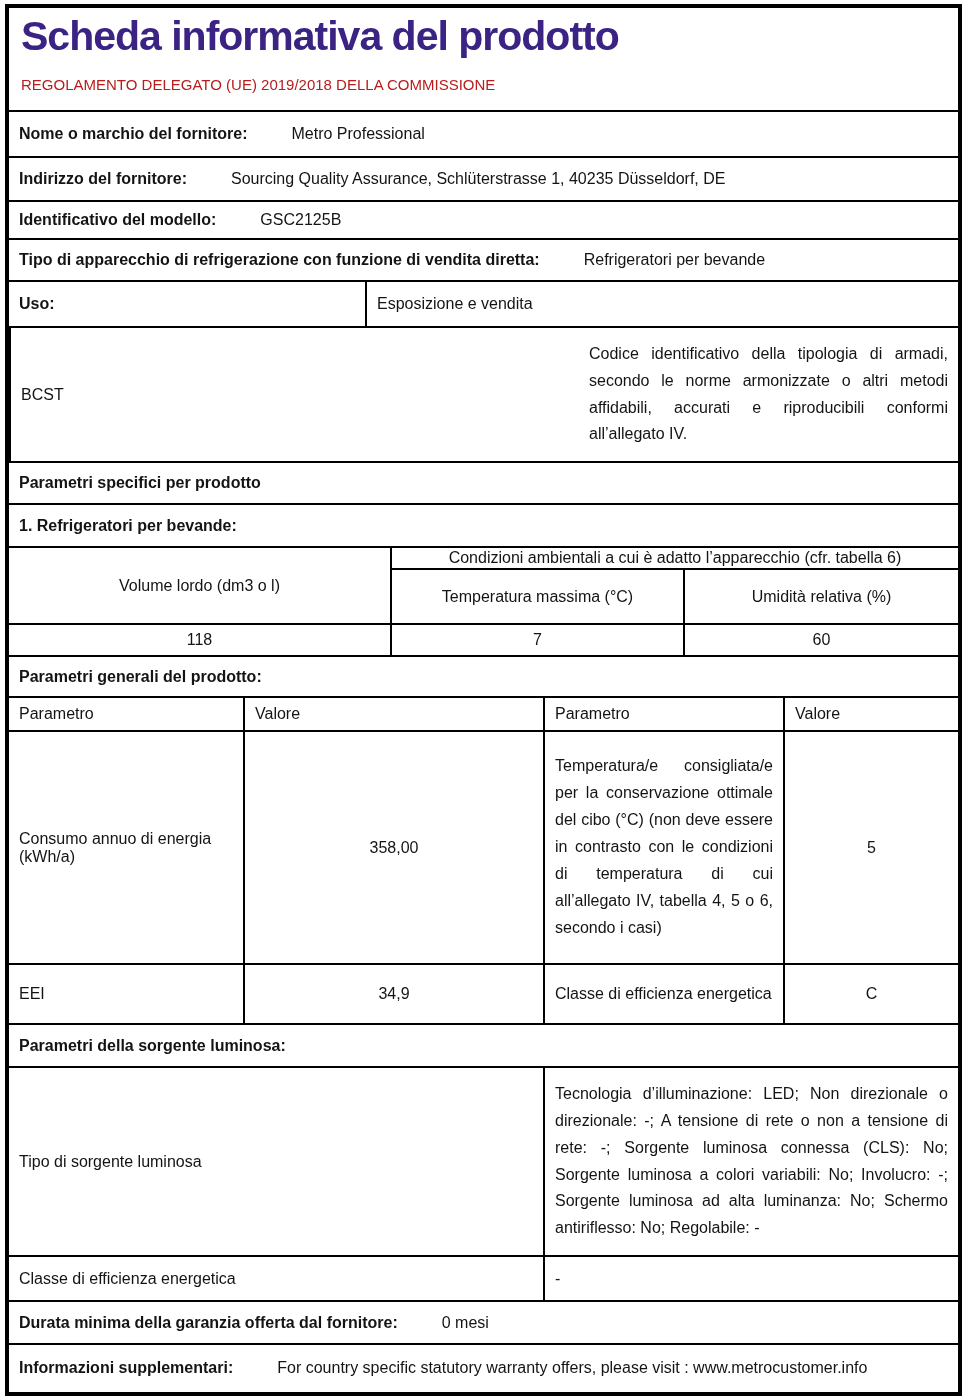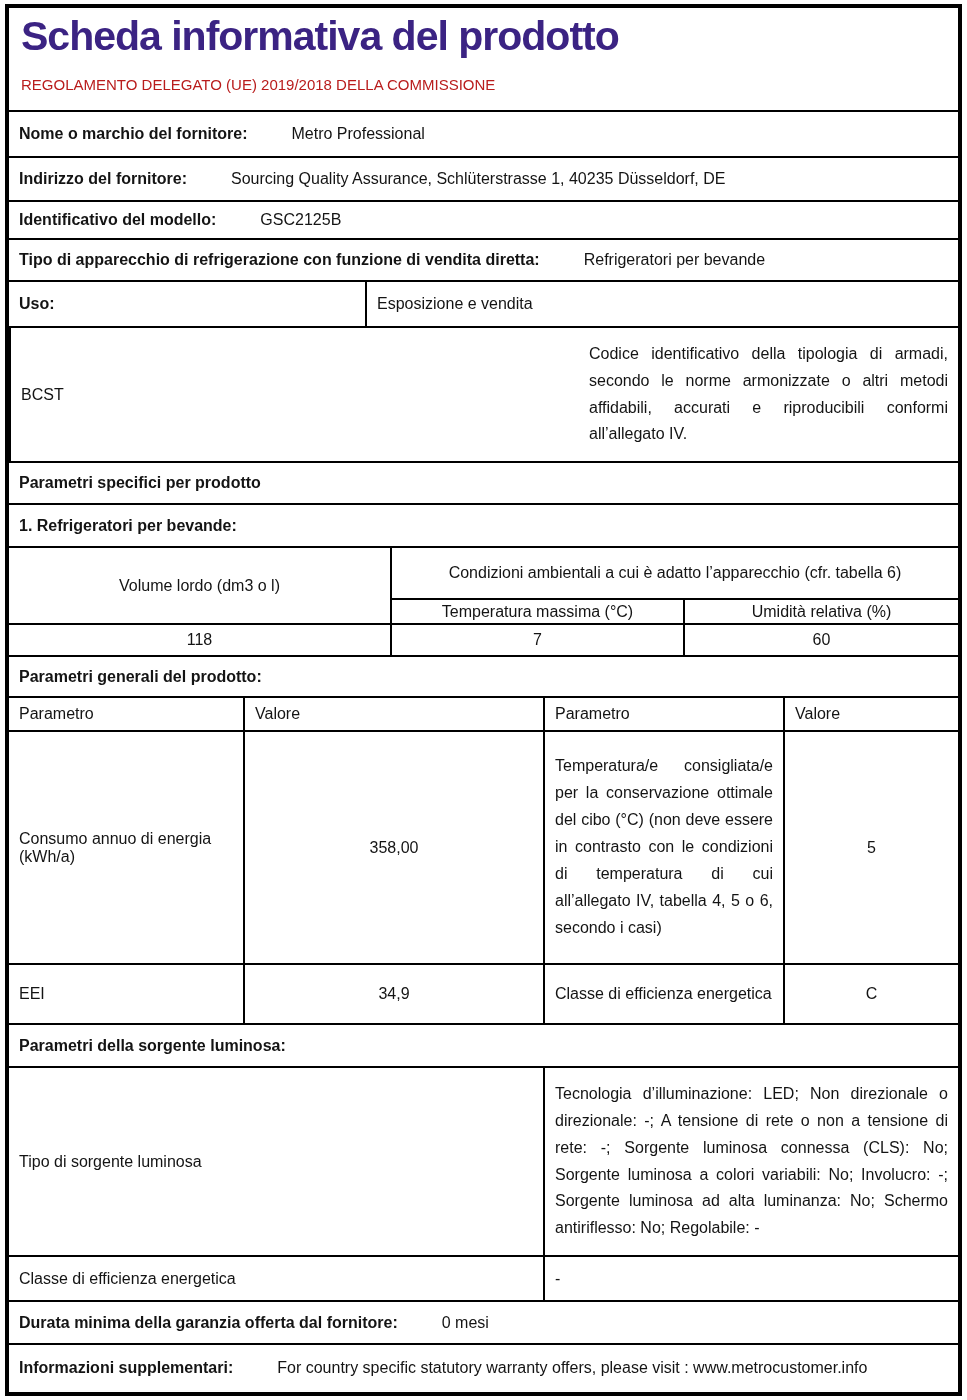--- a/index.html
+++ b/index.html
@@ -59,21 +59,21 @@
   .w-temp  { width:291px; }
   .gc1 { width:234px; }
   .gc2 { width:300px; }
   .gc3 { width:240px; }
   .gc4 { flex:1; }
   .w-light-l { width:534px; }
   .grow { flex:1;gap:34px; }
 
   
   .vol-right { flex:1; display:flex; flex-direction:column; border-left:2px solid #000; }
-  .vol-cond { height:52px; border-bottom:2px solid #000; }
+  .vol-cond { height:22px; border-bottom:2px solid #000; }
   .vol-sub  { height:36px; display:flex; flex:1; }
 
   .gen-head .cell { font-weight:400; }
 </style>
 </head>
 <body>
 
 <div class="sheet">
 
   <div class="titleblock">

